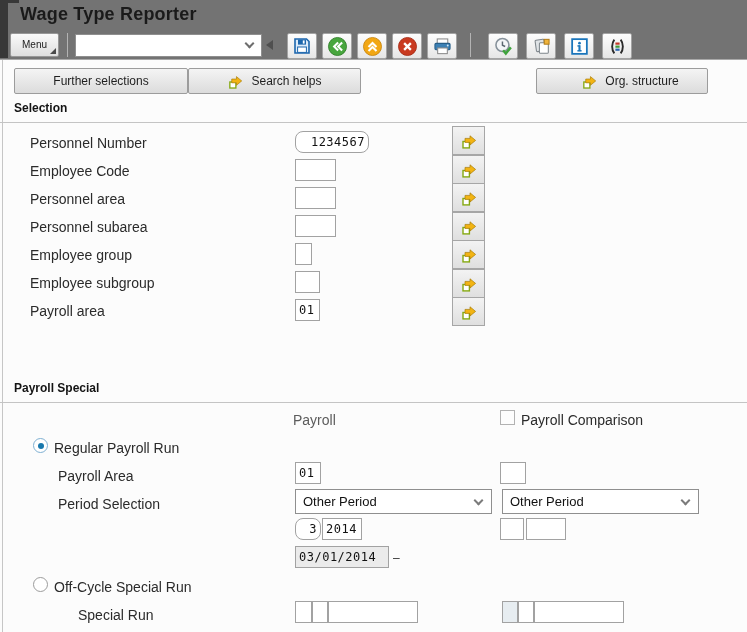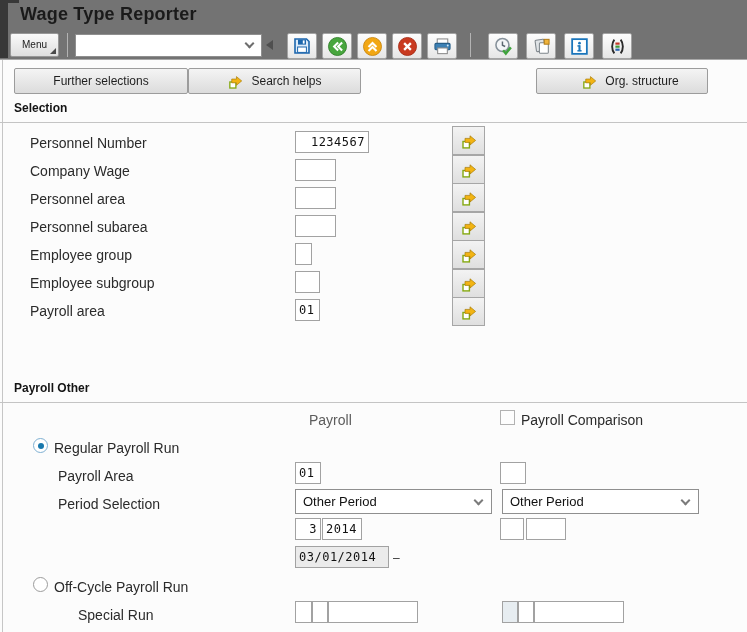--- a/index.html
+++ b/index.html
@@ -44,21 +44,21 @@
   .rule { position:absolute; left:0; width:747px; height:1px; background:#c4c4c4; }
 
   .lbl { position:absolute; font-size:14px; color:#2b2b2b; white-space:nowrap; }
   .lbl-dim { color:#5c5c5c; }
 
   .inp { position:absolute; height:22px; border:1px solid #a2a2a2; background:#fff;
     font-family:"DejaVu Sans Mono", monospace; font-size:12px; letter-spacing:0.5px;
     color:#111; padding:0 3px; outline:none; }
   .inp.ro { background:#ebebeb; }
   .inp.graycell { background:#e7edf1; }
-  .r { text-align:right; }
+  .r { text-align:right;border-radius:8px; }
 
   .msel-btn { position:absolute; left:452px; width:33px; height:29px;
     background:linear-gradient(#f3f3f3,#dfdfdf); border:1px solid #a6a6a6;
     display:flex; align-items:center; justify-content:center; padding:0; cursor:default; }
 
   .select { position:absolute; height:25px; background:#fff; border:1px solid #8f8f8f; font-size:13px; color:#111; cursor:default; }
   .select .stext { position:absolute; left:7px; top:4px; }
   .select .chev { position:absolute; right:9px; top:7px; border-color:#7b7b7b; }
 
   .radio { position:absolute; width:15px; height:15px; border-radius:50%; background:#fff; border:1px solid #9c9c9c; }
@@ -187,21 +187,21 @@
 
   <div class="lbl" style="left:30px; top:135px;">Personnel Number</div>
   <input class="inp r" style="left: 295px; top: 131px; width: 74px;" value="1234567">
   <button class="msel-btn" style="top:126px;">
     <svg width="18" height="18" viewBox="0 0 18 18">
       <rect x="3" y="9.5" width="6.4" height="6.4" fill="#fff" stroke="#85a912" stroke-width="1.4"></rect>
       <polygon points="5,6.4 10,6.4 10,3.8 15.6,8.4 10,13 10,10.4 5,10.4" fill="#f2b413" stroke="#a87c08" stroke-width="0.7"></polygon>
     </svg>
   </button>
 
-  <div class="lbl" style="left:30px; top:163px;">Company Wage</div>
+  <div class="lbl" style="left:30px; top:163px;">Employee Code</div>
   <input class="inp" style="left: 295px; top: 159px; width: 41px;" value="">
   <button class="msel-btn" style="top:155px;">
     <svg width="18" height="18" viewBox="0 0 18 18">
       <rect x="3" y="9.5" width="6.4" height="6.4" fill="#fff" stroke="#85a912" stroke-width="1.4"></rect>
       <polygon points="5,6.4 10,6.4 10,3.8 15.6,8.4 10,13 10,10.4 5,10.4" fill="#f2b413" stroke="#a87c08" stroke-width="0.7"></polygon>
     </svg>
   </button>
 
   <div class="lbl" style="left:30px; top:191px;">Personnel area</div>
   <input class="inp" style="left: 295px; top: 187px; width: 41px;" value="">
@@ -241,24 +241,24 @@
 
   <div class="lbl" style="left:30px; top:303px;">Payroll area</div>
   <input class="inp" style="left: 295px; top: 299px; width: 25px;" value="01">
   <button class="msel-btn" style="top:297px;">
     <svg width="18" height="18" viewBox="0 0 18 18">
       <rect x="3" y="9.5" width="6.4" height="6.4" fill="#fff" stroke="#85a912" stroke-width="1.4"></rect>
       <polygon points="5,6.4 10,6.4 10,3.8 15.6,8.4 10,13 10,10.4 5,10.4" fill="#f2b413" stroke="#a87c08" stroke-width="0.7"></polygon>
     </svg>
   </button>
 
-  <div class="sec-head" style="top:381px;">Payroll Other</div>
+  <div class="sec-head" style="top:381px;">Payroll Special</div>
   <div class="rule" style="top:402px;"></div>
 
-  <div class="lbl lbl-dim" style="left:309px; top:412px;">Payroll</div>
+  <div class="lbl lbl-dim" style="left:293px; top:412px;">Payroll</div>
   <div class="checkbox" style="left:500px; top:410px;"></div>
   <div class="lbl" style="left:521px; top:412px;">Payroll Comparison</div>
 
   <div class="radio sel" style="left:33px; top:438px;"></div>
   <div class="lbl" style="left:54px; top:440px;">Regular Payroll Run</div>
 
   <div class="lbl" style="left:58px; top:468px;">Payroll Area</div>
   <input class="inp" style="left: 295px; top: 462px; width: 26px;" value="01">
   <input class="inp" style="left: 500px; top: 462px; width: 26px;" value="">
 
@@ -274,21 +274,21 @@
 
   <input class="inp r" style="left: 295px; top: 518px; width: 26px;" value="3">
   <input class="inp" style="left: 322px; top: 518px; width: 40px;" value="2014">
   <input class="inp" style="left: 500px; top: 518px; width: 24px;" value="">
   <input class="inp" style="left: 526px; top: 518px; width: 40px;" value="">
 
   <input class="inp ro" style="left: 295px; top: 546px; width: 94px;" value="03/01/2014">
   <div class="dash" style="left:393px; top:551px;">–</div>
 
   <div class="radio" style="left:33px; top:577px;"></div>
-  <div class="lbl" style="left:54px; top:579px;">Off-Cycle Payroll Run</div>
+  <div class="lbl" style="left:54px; top:579px;">Off-Cycle Special Run</div>
 
   <div class="lbl" style="left:58px; top:607px;margin-left:20px;">Special Run</div>
   <input class="inp" style="left: 295px; top: 601px; width: 17px; padding: 0px 1px;" value="">
   <input class="inp" style="left: 312px; top: 601px; width: 16px; padding: 0px 1px;" value="">
   <input class="inp" style="left: 328px; top: 601px; width: 90px;" value="">
   <input class="inp graycell" style="left: 502px; top: 601px; width: 16px; padding: 0px 1px;" value="">
   <input class="inp" style="left: 518px; top: 601px; width: 16px; padding: 0px 1px;" value="">
   <input class="inp" style="left: 534px; top: 601px; width: 90px;" value="">
 
 </div>

